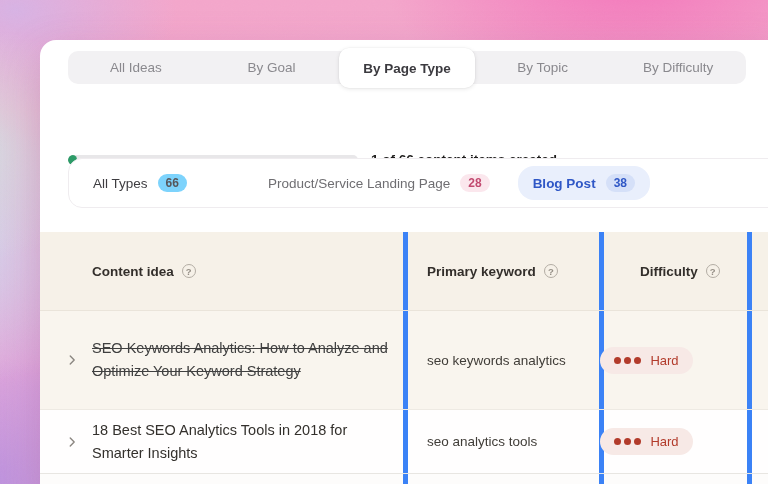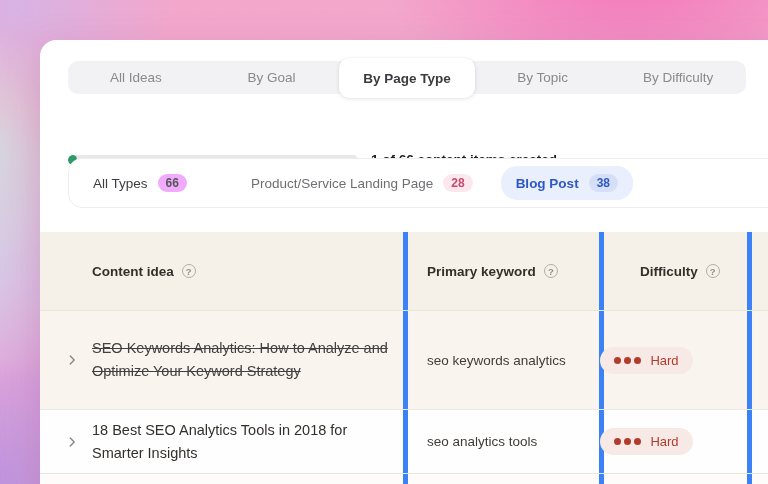--- a/index.html
+++ b/index.html
@@ -23,21 +23,21 @@
   .bg .noise{position:absolute;inset:0;opacity:.35;}
   
   .card{
     position:absolute;left:40px;top:40px;right:-24px;bottom:-24px;
     background:#ffffff;border-radius:16px;
     box-shadow:0 14px 40px rgba(150,80,140,.28);
     overflow:hidden;
   }
   
   .tabbar{
-    position:absolute;left:28px;top:21px;width:678px;height:33px;
+    position:absolute;left:28px;top:11px;width:678px;height:33px;
     background:#f2f1f3;border-radius:10px;display:flex;align-items:stretch;
   }
   .tab{
     flex:1;display:flex;align-items:center;justify-content:center;
     font-size:13.5px;color:#8a898e;cursor:pointer;position:relative;
   }
   .tab.active{
     background:#ffffff;border-radius:10px;margin:-3px 0 -4px 0;
     box-shadow:0 1px 4px rgba(0,0,0,.10), 0 0 0 .5px rgba(0,0,0,.03);
     color:#3b3a3f;font-weight:700;
@@ -53,22 +53,22 @@
     background:#ffffff;border:1px solid #efecef;border-radius:14px;
     display:flex;align-items:center;padding-left:24px;box-sizing:border-box;
   }
   .filter-item{display:flex;align-items:center;gap:10px;cursor:pointer;}
   .filter-label{font-size:13.5px;}
   .count-pill{
     font-size:12px;font-weight:700;border-radius:999px;padding:3px 8px;line-height:1;
     display:inline-block;
   }
   .f-neutral .filter-label{color:#3e3d41;}
-  .f-neutral .count-pill{background:#f0abfc;color:#57565a;}
-  .f-muted{margin-left:64px;justify-content:center;}
+  .f-neutral .count-pill{background:#7dd3fc;color:#57565a;}
+  .f-muted{margin-left:81px;justify-content:center;}
   .f-muted .filter-label{color:#6f6e72;}
   .f-muted .count-pill{background:#fbe7ed;color:#c24a70;}
   .f-active{
     margin-left:28px;background:#e9effc;border-radius:16px;padding:8px 15px;
   }
   .f-active .filter-label{color:#2f57c6;font-weight:700;}
   .f-active .count-pill{background:#d5e0f8;color:#2f57c6;}
   
   .table{position:absolute;left:0;right:-30px;top:192px;bottom:-40px;}
   .tr{display:grid;grid-template-columns:368px 196px 148px 1fr;}

